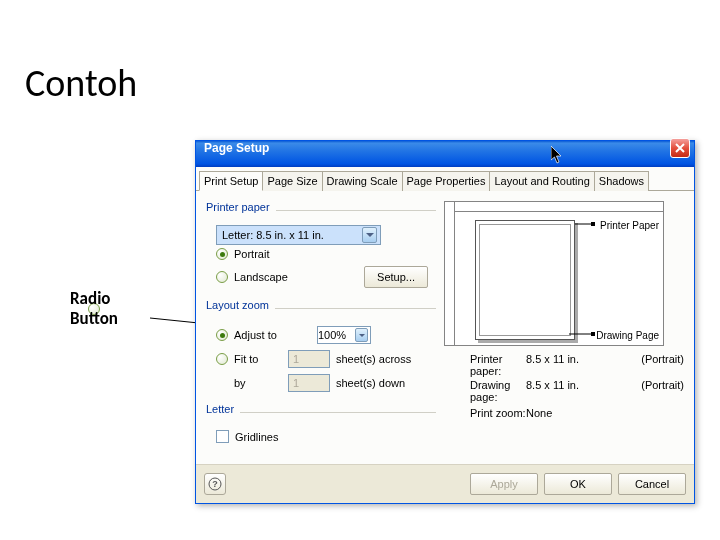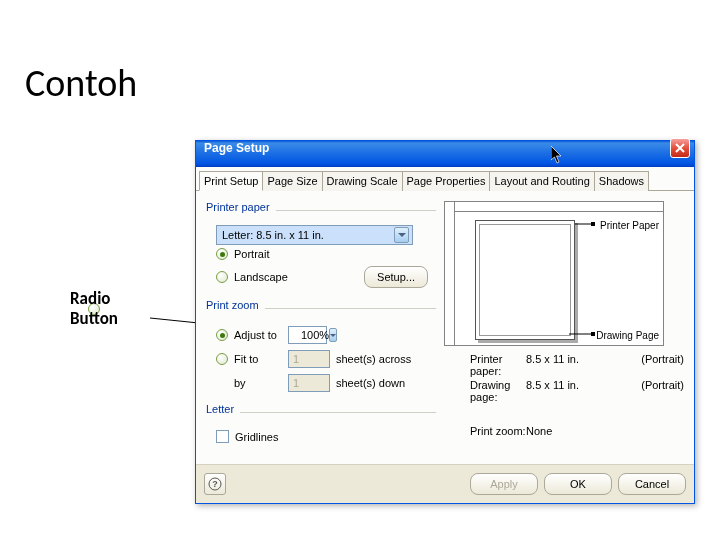--- a/index.html
+++ b/index.html
@@ -23,36 +23,36 @@
   
   .content { background: #fcfcfa; padding: 10px; display: flex; gap: 8px; }
   .left-col { width: 230px; }
   .right-col { flex: 1; }
   
   .group { margin-bottom: 8px; }
   .group-label { color: #003399; font-size: 11px; display: inline-block; margin-bottom: 6px; }
   .group-line { display: flex; align-items: center; gap: 6px; margin-bottom: 6px; }
   .group-line::after { content: ""; flex: 1; height: 1px; background: #d0cfc6; }
   
-  .dropdown { display: flex; align-items: center; height: 20px; border: 1px solid #7f9db9; background: #cbe1fb; padding: 0 3px 0 5px; font-size: 11px; width: 197px; justify-content: space-between; }
+  .dropdown { display: flex; align-items: center; height: 20px; border: 1px solid #7f9db9; background: #cbe1fb; padding: 0 3px 0 5px; font-size: 11px; width: 165px; justify-content: space-between; }
   .dropdown-arrow { width: 15px; height: 16px; background: linear-gradient(to bottom, #dff0fc, #a8cef0); border: 1px solid #7f9db9; border-radius: 2px; display: flex; align-items: center; justify-content: center; margin-left: 4px; }
   .dropdown-arrow::after { content: ""; border-left: 4px solid transparent; border-right: 4px solid transparent; border-top: 4px solid #4d6185; }
   
   .radio-row { display: flex; align-items: center; gap: 6px; padding: 3px 0 3px 10px; }
   .radio { width: 12px; height: 12px; border-radius: 50%; border: 1px solid #7a9e47; background: radial-gradient(circle at 30% 30%, #fff, #e0e8d0); display: flex; align-items: center; justify-content: center; }
   .radio.checked::after { content: ""; width: 5px; height: 5px; background: #3c7a0d; border-radius: 50%; }
   
-  .button { height: 22px; padding: 0 12px; background: linear-gradient(to bottom, #fff, #ece9d8); border: 1px solid #aca899; border-radius: 8px; font-size: 11px; cursor: pointer; display: inline-flex; align-items: center; }
+  .button { height: 22px; padding: 0 12px; background: linear-gradient(to bottom, #fff, #ece9d8); border: 1px solid #aca899; border-radius: 2px; font-size: 11px; cursor: pointer; display: inline-flex; align-items: center; }
   .button.disabled { color: #aca899; }
   
   .input-small { width: 42px; height: 18px; border: 1px solid #7f9db9; background: #fff; padding: 0 4px; font-size: 11px; }
   .input-small.disabled { background: #ece9d8; color: #aca899; }
   
   .zoom-row { display: flex; align-items: center; gap: 6px; padding: 3px 0 3px 10px; }
-  .zoom-dropdown { width: 39px; height: 18px; border: 1px solid #7f9db9; background: #fff; display: flex; align-items: center; padding: 0 2px 0 12px; font-size: 11px; justify-content: space-between; }
+  .zoom-dropdown { width: 54px; height: 18px; border: 1px solid #7f9db9; background: #fff; display: flex; align-items: center; padding: 0 2px 0 0; font-size: 11px; justify-content: space-between; margin-left: 29px; }
   .zoom-arrow { width: 13px; height: 14px; background: linear-gradient(to bottom,#dff0fc,#a8cef0); border: 1px solid #7f9db9; border-radius: 2px; display: flex; align-items: center; justify-content: center; }
   .zoom-arrow::after { content: ""; border-left: 3px solid transparent; border-right: 3px solid transparent; border-top: 3px solid #4d6185; }
   
   .checkbox-row { display: flex; align-items: center; gap: 6px; padding: 3px 0 3px 10px; }
   .checkbox { width: 13px; height: 13px; border: 1px solid #7f9db9; background: #fff; }
   
   .preview { width: 220px; height: 145px; background: #fff; border: 1px solid #848484 ; position: relative; margin-bottom: 6px; overflow: visible; }
   .preview-ruler-top { position: absolute; top: 0; left: 0; right: 0; height: 10px; background: #fff; border-bottom: 1px solid #848484; }
   .preview-ruler-left { position: absolute; top: 0; left: 0; bottom: 0; width: 10px; background: #fff; border-right: 1px solid #848484; }
   .preview-printer-paper { position: absolute; top: 18px; left: 30px; width: 100px; height: 120px; background: #fff; border: 1px solid #555; box-shadow: 3px 3px 0 #aaa; }
@@ -126,21 +126,21 @@
           <div style="display:flex;align-items:center;gap:6px">
             <div class="radio"></div>
             <span>Landscape</span>
           </div>
           <div class="button">Setup...</div>
         </div>
       </div>
 
       <div class="group">
         <div class="group-line">
-            <span class="group-label">Print zoom</span>
+            <span class="group-label">Layout zoom</span>
           </div>
         <div class="zoom-row">
           <div class="radio checked"></div>
           <span style="width:48px">Adjust to</span>
           <div class="zoom-dropdown">
             <span>100%</span>
             <div class="zoom-arrow"></div>
           </div>
         </div>
         <div class="zoom-row">
@@ -187,21 +187,21 @@
       <div class="info-row">
         <span class="label">Printer paper:</span>
         <span class="value">8.5 x 11 in.</span>
         <span class="orient">(Portrait)</span>
       </div>
       <div class="info-row">
         <span class="label">Drawing page:</span>
         <span class="value">8.5 x 11 in.</span>
         <span class="orient">(Portrait)</span>
       </div>
-      <div class="info-row" style="margin-top:20px">
+      <div class="info-row" style="margin-top:2px">
         <span class="label">Print zoom:</span>
         <span class="value">None</span>
       </div>
     </div>
   </div>
 
   <div class="footer">
     <div class="help-btn">
       <svg width="14" height="14" viewBox="0 0 14 14">
         <circle cx="7" cy="7" r="6" fill="none" stroke="#555" stroke-width="1"></circle>

